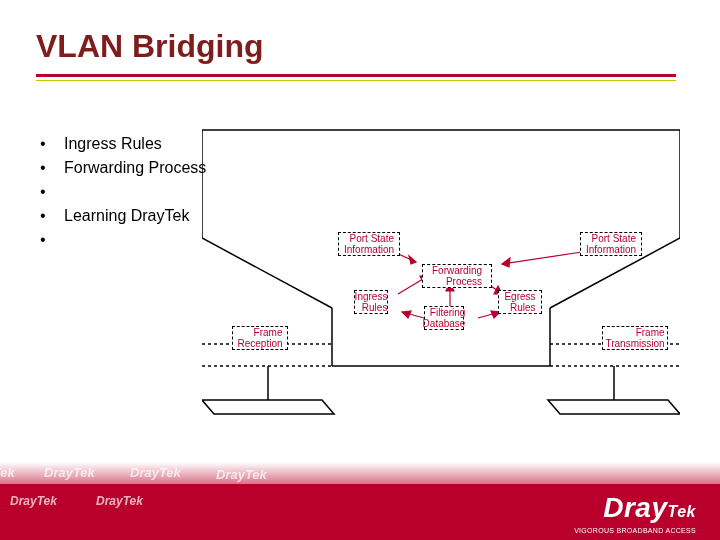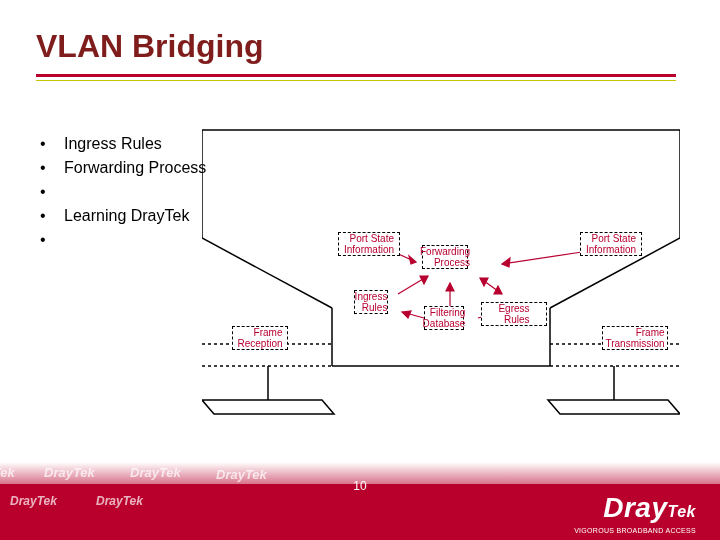--- a/index.html
+++ b/index.html
@@ -208,38 +208,37 @@
         <line x1="222" y1="190" x2="200" y2="184"></line>
         <polygon points="200,184 209,183 206,190"></polygon>
 
         <line x1="276" y1="190" x2="298" y2="184"></line>
         <polygon points="298,184 289,183 292,190"></polygon>
       </g>
     </svg>
 
     <div class="dbox" style="left:136px; top:104px; width:62px; height:24px;">Port State<br>Information</div>
     <div class="dbox" style="left:378px; top:104px; width:62px; height:24px;">Port State<br>Information</div>
-    <div class="dbox" style="left:220px; top:117px; width:46px; height:24px;">Forwarding<br>Process</div>
+    <div class="dbox" style="left:220px; top:136px; width:70px; height:24px;">Forwarding<br>Process</div>
     <div class="dbox" style="left:152px; top:162px; width:34px; height:24px;">Ingress<br>Rules</div>
     <div class="dbox" style="left:222px; top:178px; width:40px; height:24px;">Filtering<br>Database</div>
-    <div class="dbox" style="left:279px; top:162px; width:66px; height:24px;margin-top:12px;">Egress<br>Rules</div>
+    <div class="dbox" style="left:296px; top:162px; width:44px; height:24px;">Egress<br>Rules</div>
     <div class="dbox" style="left:30px; top:198px; width:56px; height:24px;">Frame<br>Reception</div>
     <div class="dbox" style="left:400px; top:198px; width:66px; height:24px;">Frame<br>Transmission</div>
   </div>
 
   <div class="footer-grad"></div>
   <div class="footer-band"></div>
 
   <div class="ghost-logo" style="left:-36px; bottom:60px; font-size:13px;">DrayTek</div>
   <div class="ghost-logo" style="left:44px; bottom:60px; font-size:13px;">DrayTek</div>
   <div class="ghost-logo" style="left:130px; bottom:60px; font-size:13px;">DrayTek</div>
   <div class="ghost-logo" style="left:216px; bottom:58px; font-size:13px;">DrayTek</div>
   <div class="ghost-logo" style="left:10px; bottom:32px; font-size:12px;">DrayTek</div>
   <div class="ghost-logo" style="left:96px; bottom:32px; font-size:12px;">DrayTek</div>
 
-  <div class="page-num">10</div>
 
   <div class="main-logo">
     <span class="t1">Dray</span><span class="t2">Tek</span>
   </div>
   <div class="tagline">VIGOROUS BROADBAND ACCESS</div>
 
 </div>
 
 </body></html>

